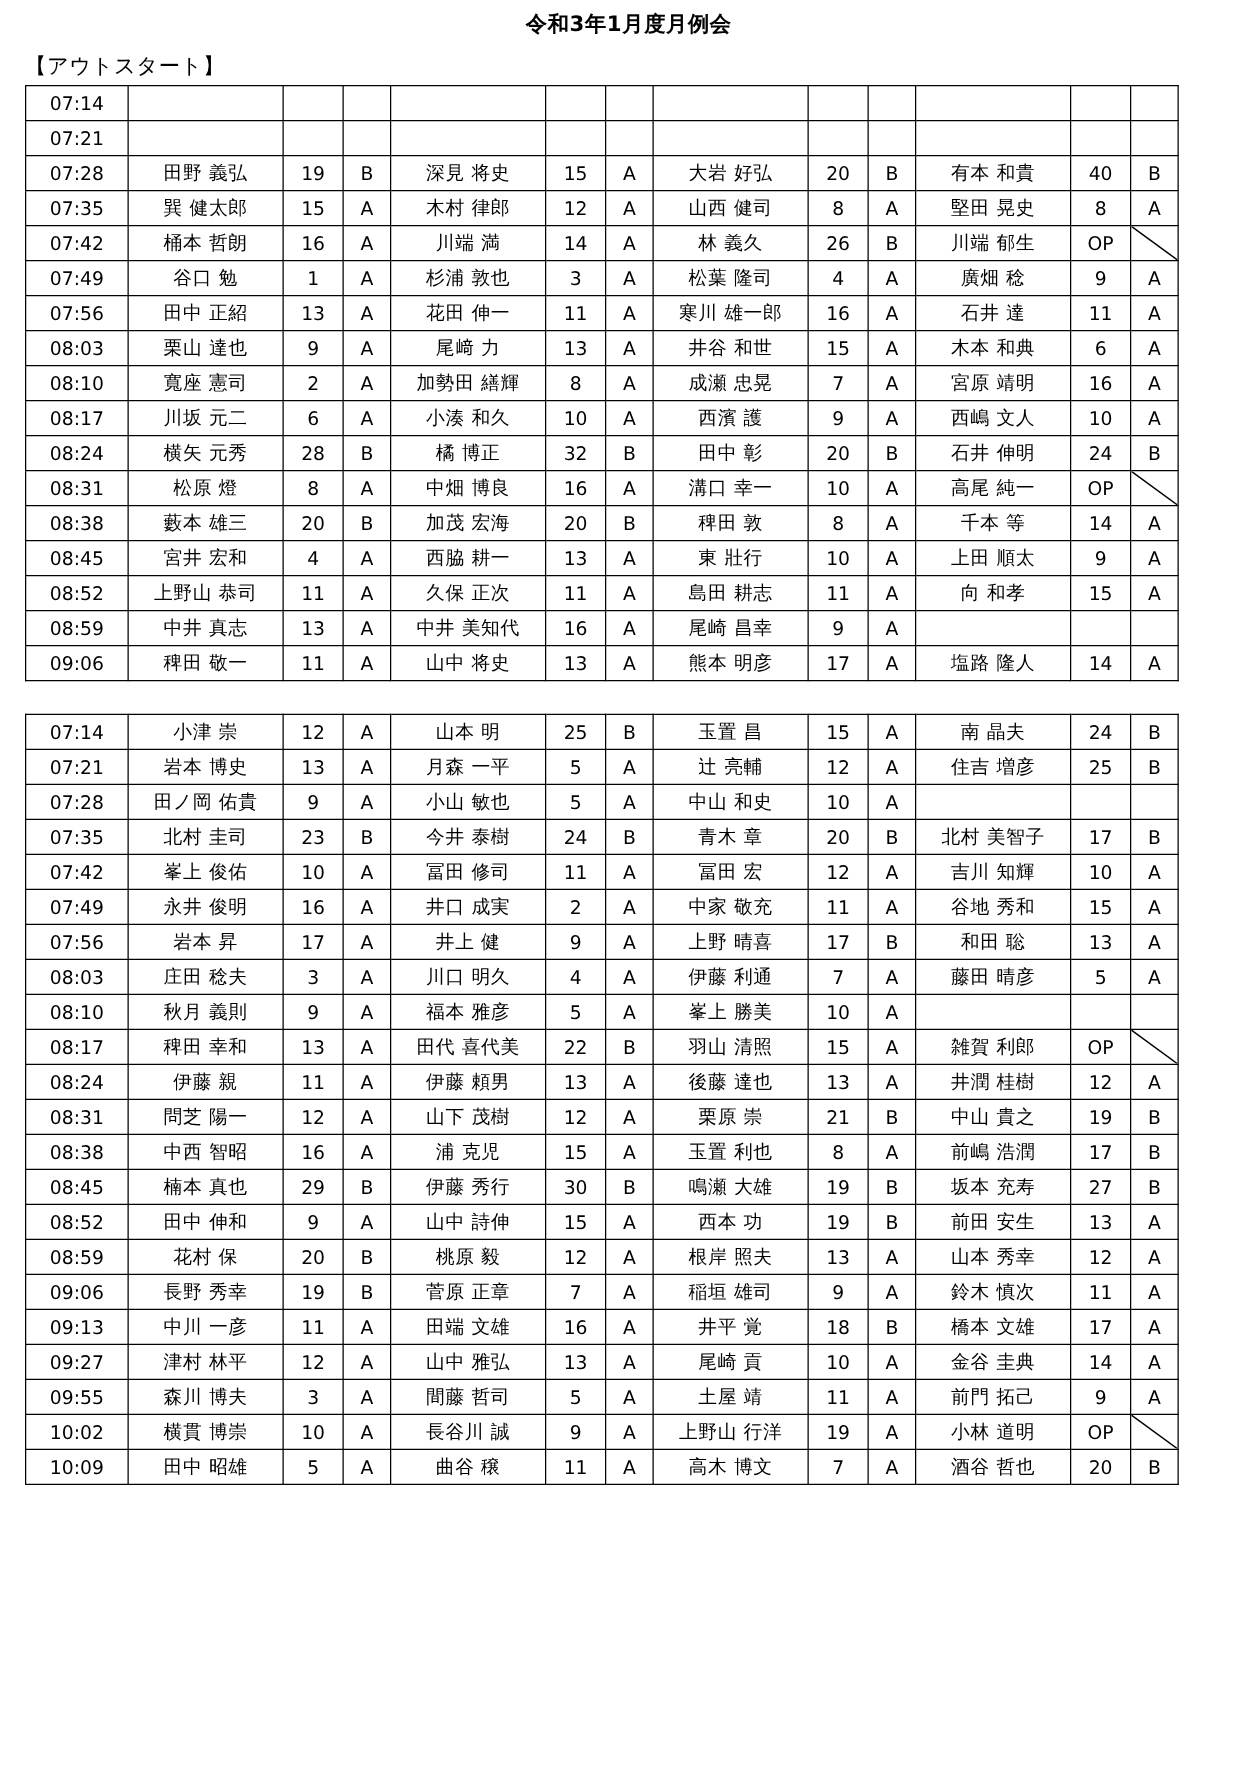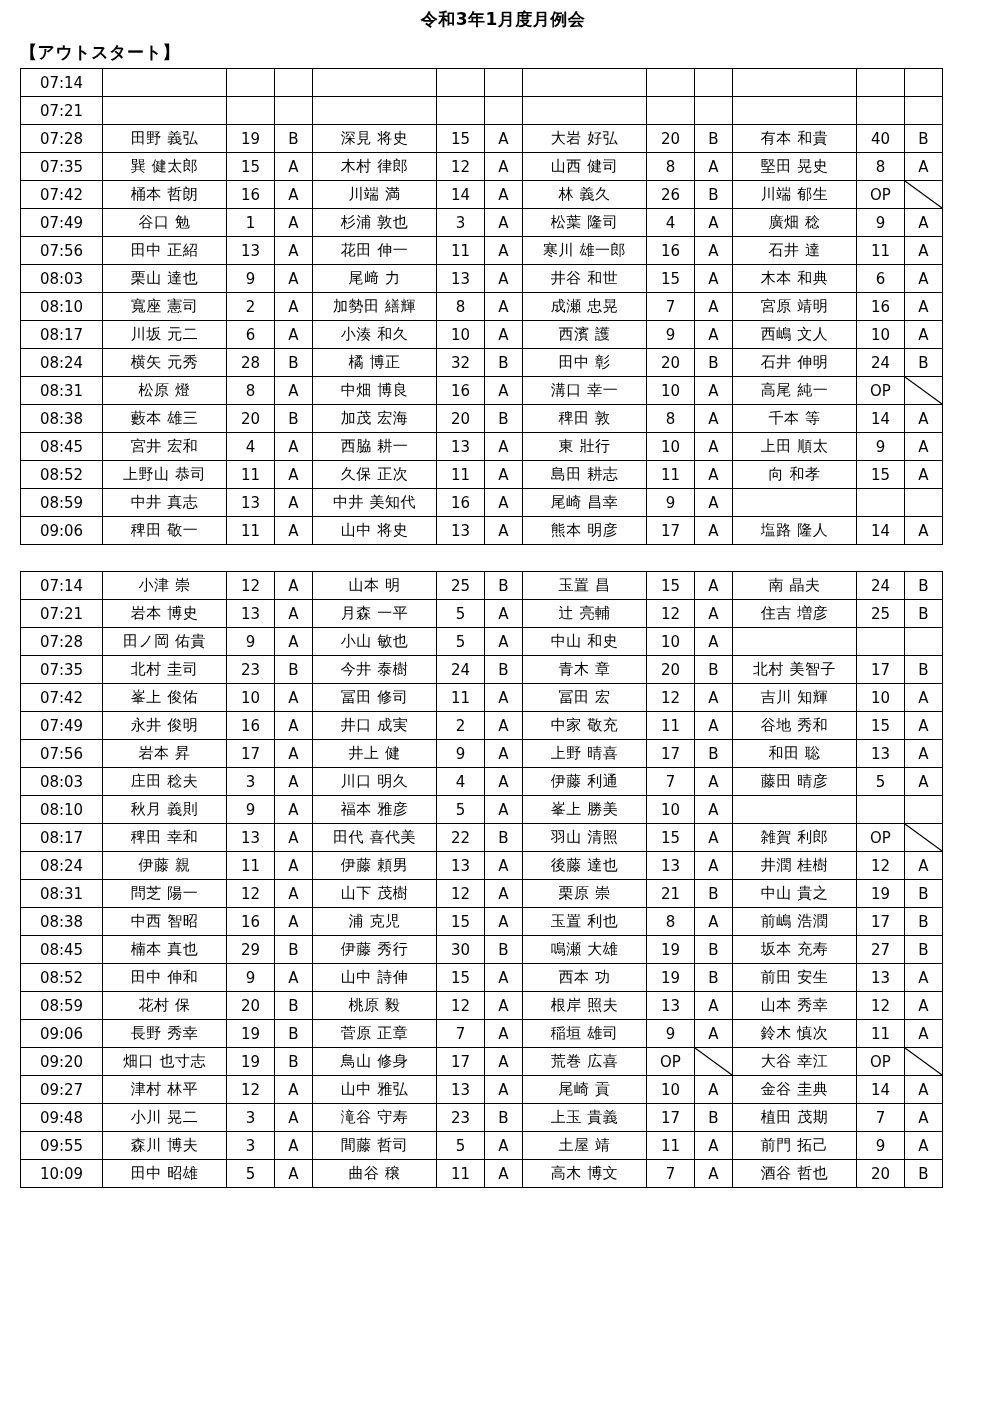--- a/index.html
+++ b/index.html
@@ -19,21 +19,21 @@
   }
   .doc-title {
     text-align: center;
     font-size: 17px;
     font-weight: bold;
     letter-spacing: 0.5px;
     margin: 2px 0 10px 0;
   }
   .section-heading {
     font-size: 17px;
-    font-weight: bold;
+    font-weight: normal;
     margin: 6px 0 4px 0;
     letter-spacing: 0.5px;
   }
   table.tee-table {
     border-collapse: collapse;
     width: 776px;
     table-layout: fixed;
   }
   table.tee-table td {
     border: 1px solid #000000;
@@ -634,86 +634,82 @@
             <td class="hc-cell">7</td>
             <td class="cls-cell">A</td>
             <td class="name-cell">稲垣 雄司</td>
             <td class="hc-cell">9</td>
             <td class="cls-cell">A</td>
             <td class="name-cell">鈴木 慎次</td>
             <td class="hc-cell">11</td>
             <td class="cls-cell">A</td>
           </tr>
           <tr>
-            <td class="time-cell">09:20</td>
-            <td class="name-cell">畑口 也寸志</td>
+            <td class="time-cell">09:13</td>
+            <td class="name-cell">中川 一彦</td>
+            <td class="hc-cell">11</td>
+            <td class="cls-cell">A</td>
+            <td class="name-cell">田端 文雄</td>
+            <td class="hc-cell">16</td>
+            <td class="cls-cell">A</td>
+            <td class="name-cell">井平 覚</td>
+            <td class="hc-cell">18</td>
+            <td class="cls-cell">B</td>
+            <td class="name-cell">橋本 文雄</td>
+            <td class="hc-cell">17</td>
+            <td class="cls-cell">A</td>
+          </tr>
+          <tr>
+            <td class="time-cell">09:27</td>
+            <td class="name-cell">津村 林平</td>
+            <td class="hc-cell">12</td>
+            <td class="cls-cell">A</td>
+            <td class="name-cell">山中 雅弘</td>
+            <td class="hc-cell">13</td>
+            <td class="cls-cell">A</td>
+            <td class="name-cell">尾崎 貢</td>
+            <td class="hc-cell">10</td>
+            <td class="cls-cell">A</td>
+            <td class="name-cell">金谷 圭典</td>
+            <td class="hc-cell">14</td>
+            <td class="cls-cell">A</td>
+          </tr>
+          <tr>
+            <td class="time-cell">09:55</td>
+            <td class="name-cell">森川 博夫</td>
+            <td class="hc-cell">3</td>
+            <td class="cls-cell">A</td>
+            <td class="name-cell">間藤 哲司</td>
+            <td class="hc-cell">5</td>
+            <td class="cls-cell">A</td>
+            <td class="name-cell">土屋 靖</td>
+            <td class="hc-cell">11</td>
+            <td class="cls-cell">A</td>
+            <td class="name-cell">前門 拓己</td>
+            <td class="hc-cell">9</td>
+            <td class="cls-cell">A</td>
+          </tr>
+          <tr>
+            <td class="time-cell">10:02</td>
+            <td class="name-cell">横貫 博崇</td>
+            <td class="hc-cell">10</td>
+            <td class="cls-cell">A</td>
+            <td class="name-cell">長谷川 誠</td>
+            <td class="hc-cell">9</td>
+            <td class="cls-cell">A</td>
+            <td class="name-cell">上野山 行洋</td>
             <td class="hc-cell">19</td>
-            <td class="cls-cell">B</td>
-            <td class="name-cell">鳥山 修身</td>
-            <td class="hc-cell">17</td>
-            <td class="cls-cell">A</td>
-            <td class="name-cell">荒巻 広喜</td>
+            <td class="cls-cell">A</td>
+            <td class="name-cell">小林 道明</td>
             <td class="hc-cell">OP</td>
             <td class="cls-cell slash">
               <svg viewBox="0 0 100 100" preserveAspectRatio="none" aria-hidden="true">
                 <line x1="0" y1="0" x2="100" y2="100" stroke="#000" stroke-width="1.2" vector-effect="non-scaling-stroke"></line>
               </svg>
             </td>
-            <td class="name-cell">大谷 幸江</td>
-            <td class="hc-cell">OP</td>
-            <td class="cls-cell slash">
-              <svg viewBox="0 0 100 100" preserveAspectRatio="none" aria-hidden="true">
-                <line x1="0" y1="0" x2="100" y2="100" stroke="#000" stroke-width="1.2" vector-effect="non-scaling-stroke"></line>
-              </svg>
-            </td>
-          </tr>
-          <tr>
-            <td class="time-cell">09:27</td>
-            <td class="name-cell">津村 林平</td>
-            <td class="hc-cell">12</td>
-            <td class="cls-cell">A</td>
-            <td class="name-cell">山中 雅弘</td>
-            <td class="hc-cell">13</td>
-            <td class="cls-cell">A</td>
-            <td class="name-cell">尾崎 貢</td>
-            <td class="hc-cell">10</td>
-            <td class="cls-cell">A</td>
-            <td class="name-cell">金谷 圭典</td>
-            <td class="hc-cell">14</td>
-            <td class="cls-cell">A</td>
-          </tr>
-          <tr>
-            <td class="time-cell">09:48</td>
-            <td class="name-cell">小川 晃二</td>
-            <td class="hc-cell">3</td>
-            <td class="cls-cell">A</td>
-            <td class="name-cell">滝谷 守寿</td>
-            <td class="hc-cell">23</td>
-            <td class="cls-cell">B</td>
-            <td class="name-cell">上玉 貴義</td>
-            <td class="hc-cell">17</td>
-            <td class="cls-cell">B</td>
-            <td class="name-cell">植田 茂期</td>
-            <td class="hc-cell">7</td>
-            <td class="cls-cell">A</td>
-          </tr>
-          <tr>
-            <td class="time-cell">09:55</td>
-            <td class="name-cell">森川 博夫</td>
-            <td class="hc-cell">3</td>
-            <td class="cls-cell">A</td>
-            <td class="name-cell">間藤 哲司</td>
-            <td class="hc-cell">5</td>
-            <td class="cls-cell">A</td>
-            <td class="name-cell">土屋 靖</td>
-            <td class="hc-cell">11</td>
-            <td class="cls-cell">A</td>
-            <td class="name-cell">前門 拓己</td>
-            <td class="hc-cell">9</td>
-            <td class="cls-cell">A</td>
           </tr>
           <tr>
             <td class="time-cell">10:09</td>
             <td class="name-cell">田中 昭雄</td>
             <td class="hc-cell">5</td>
             <td class="cls-cell">A</td>
             <td class="name-cell">曲谷 穣</td>
             <td class="hc-cell">11</td>
             <td class="cls-cell">A</td>
             <td class="name-cell">高木 博文</td>

